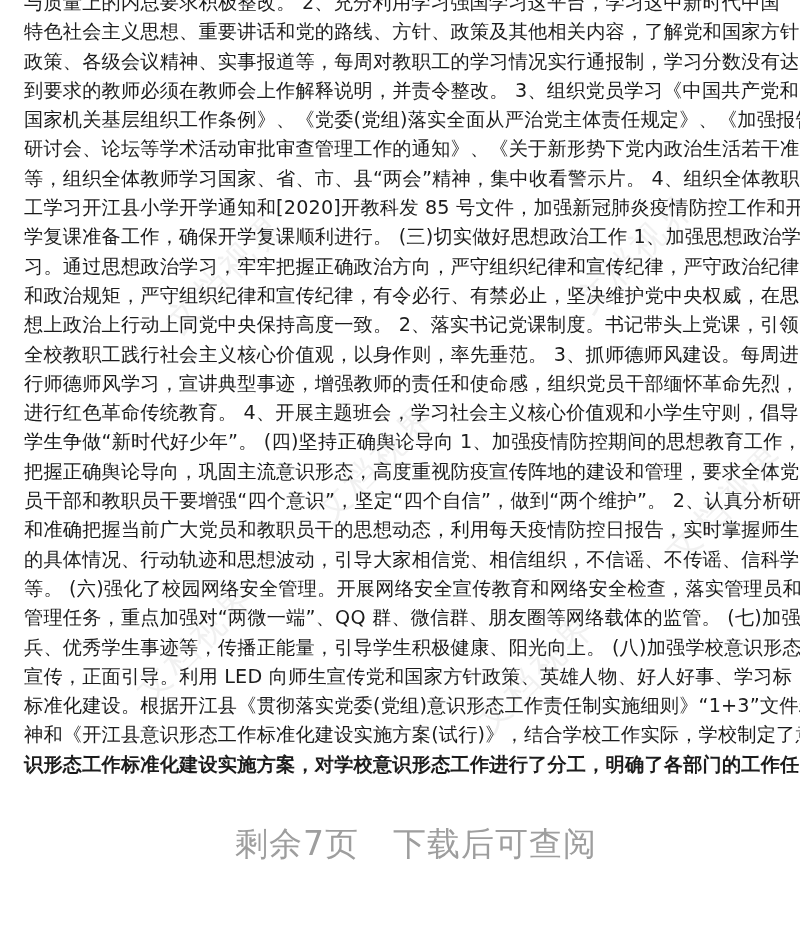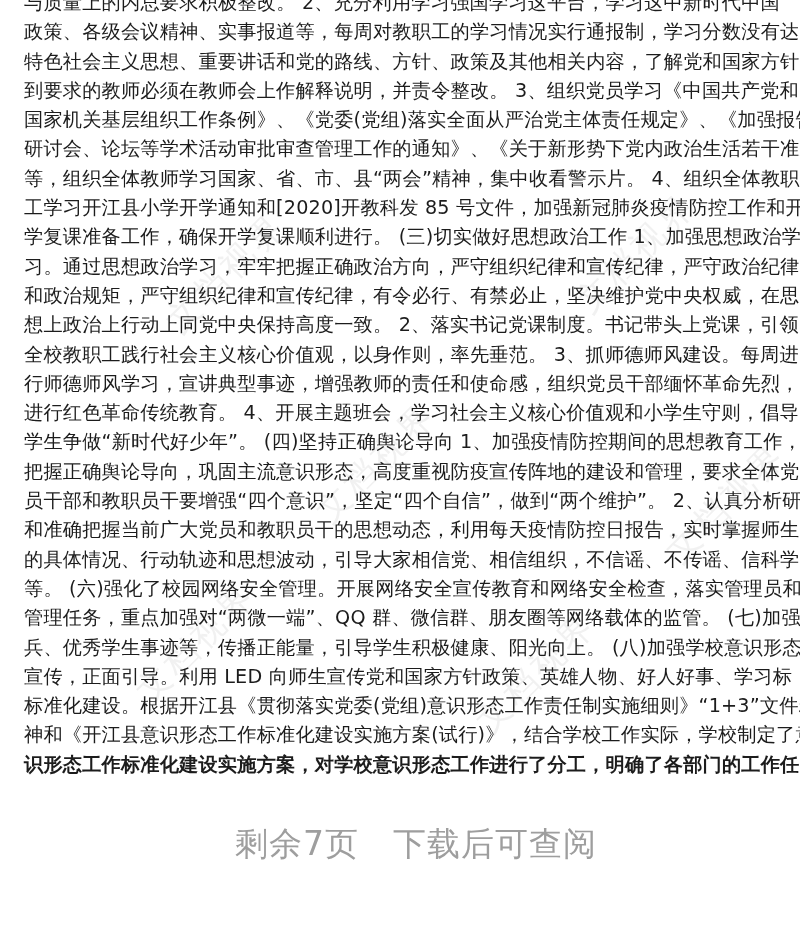--- a/index.html
+++ b/index.html
@@ -75,22 +75,22 @@
 
   <div class="watermark" style="left:150px; top:250px;">文档视界</div>
   <div class="watermark" style="left:560px; top:230px;">文档视界</div>
   <div class="watermark" style="left:300px; top:440px;">文档视界</div>
   <div class="watermark" style="left:650px; top:480px;">文档视界</div>
   <div class="watermark" style="left:120px; top:620px;">文档视界</div>
   <div class="watermark" style="left:460px; top:650px;">文档视界</div>
 
   <div class="body-text">
     <span class="line">与质量上的内总要求积极整改。 2、充分利用学习强国学习这平台，学习这中新时代中国</span>
+    <span class="line">特色社会主义思想、重要讲话和党的路线、方针、政策及其他相关内容，了解党和国家方针</span>
     <span class="line">政策、各级会议精神、实事报道等，每周对教职工的学习情况实行通报制，学习分数没有达</span>
-    <span class="line">特色社会主义思想、重要讲话和党的路线、方针、政策及其他相关内容，了解党和国家方针</span>
     <span class="line">到要求的教师必须在教师会上作解释说明，并责令整改。 3、组织党员学习《中国共产党和</span>
     <span class="line">国家机关基层组织工作条例》、《党委(党组)落实全面从严治党主体责任规定》、《加强报告会、</span>
     <span class="line">研讨会、论坛等学术活动审批审查管理工作的通知》、《关于新形势下党内政治生活若干准则》</span>
     <span class="line">等，组织全体教师学习国家、省、市、县“两会”精神，集中收看警示片。 4、组织全体教职</span>
     <span class="line">工学习开江县小学开学通知和[2020]开教科发 85 号文件，加强新冠肺炎疫情防控工作和开</span>
     <span class="line">学复课准备工作，确保开学复课顺利进行。 (三)切实做好思想政治工作 1、加强思想政治学</span>
     <span class="line">习。通过思想政治学习，牢牢把握正确政治方向，严守组织纪律和宣传纪律，严守政治纪律</span>
     <span class="line">和政治规矩，严守组织纪律和宣传纪律，有令必行、有禁必止，坚决维护党中央权威，在思</span>
     <span class="line">想上政治上行动上同党中央保持高度一致。 2、落实书记党课制度。书记带头上党课，引领</span>
     <span class="line">全校教职工践行社会主义核心价值观，以身作则，率先垂范。 3、抓师德师风建设。每周进</span>

